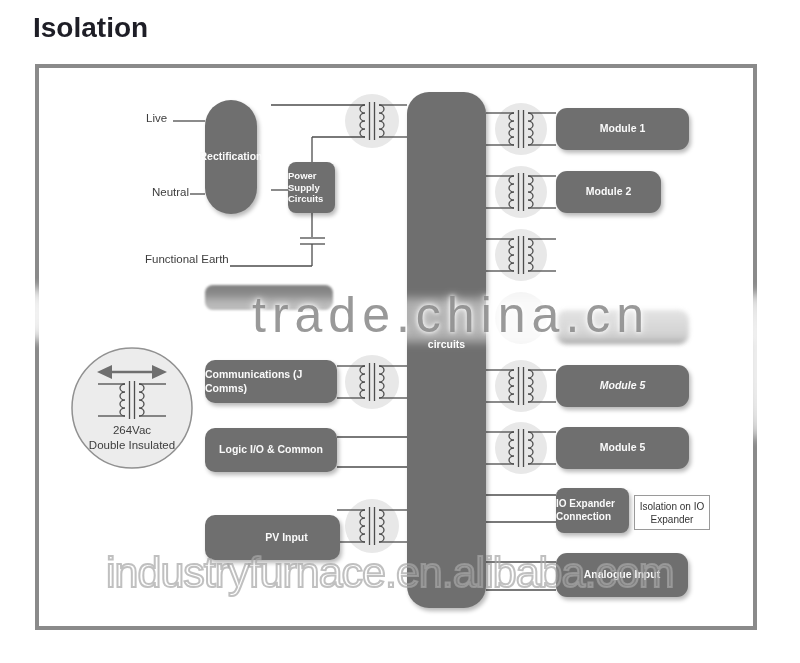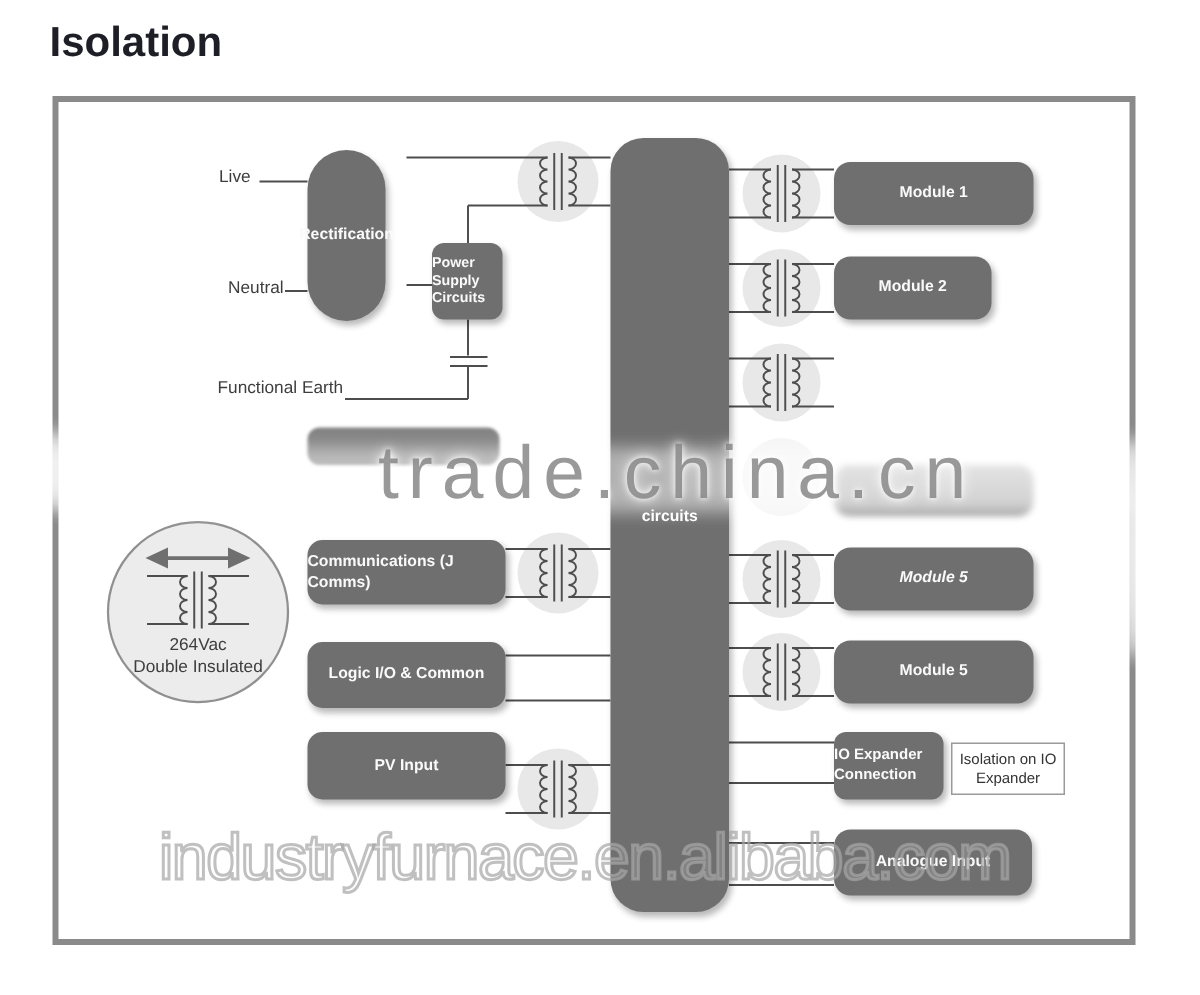--- a/index.html
+++ b/index.html
@@ -138,21 +138,21 @@
   <div class="lbl" style="left:152px;top:186px;">Neutral</div>
   <div class="lbl" style="left:145px;top:253px;">Functional Earth</div>
 
   <div class="bx" style="left:205px;top:100px;width:52px;height:114px;border-radius:26px;">Rectification</div>
   <div class="bx" style="left:288px;top:162px;width:47px;height:51px;border-radius:8px;font-size:9.5px;">Power Supply Circuits</div>
 
   <div class="obscured" style="left:205px;top:285px;width:128px;height:25px;"></div>
 
   <div class="bx" style="left:205px;top:360px;width:132px;height:43px;">Communications (J Comms)</div>
   <div class="bx" style="left:205px;top:428px;width:132px;height:44px;">Logic I/O &amp; Common</div>
-  <div class="bx" style="left:205px;top:488px;width:132px;height:45px;">PV Input</div>
+  <div class="bx" style="left:205px;top:515px;width:107px;height:45px;padding-left:28px;">PV Input</div>
 
   <div class="insul-lbl" style="top:424px;">264Vac</div>
   <div class="insul-lbl" style="top:439px;">Double Insulated</div>
 
   <div class="bx" style="left:407px;top:92px;width:79px;height:516px;border-radius:22px;"></div>
   <div class="circuits">circuits</div>
 
   <div class="bx" style="left:556px;top:108px;width:133px;height:42px;border-radius:11px;">Module 1</div>
   <div class="bx" style="left:556px;top:171px;width:105px;height:42px;border-radius:11px;">Module 2</div>
   <div class="washed" style="left:556px;top:310px;width:133px;height:34px;"></div>

